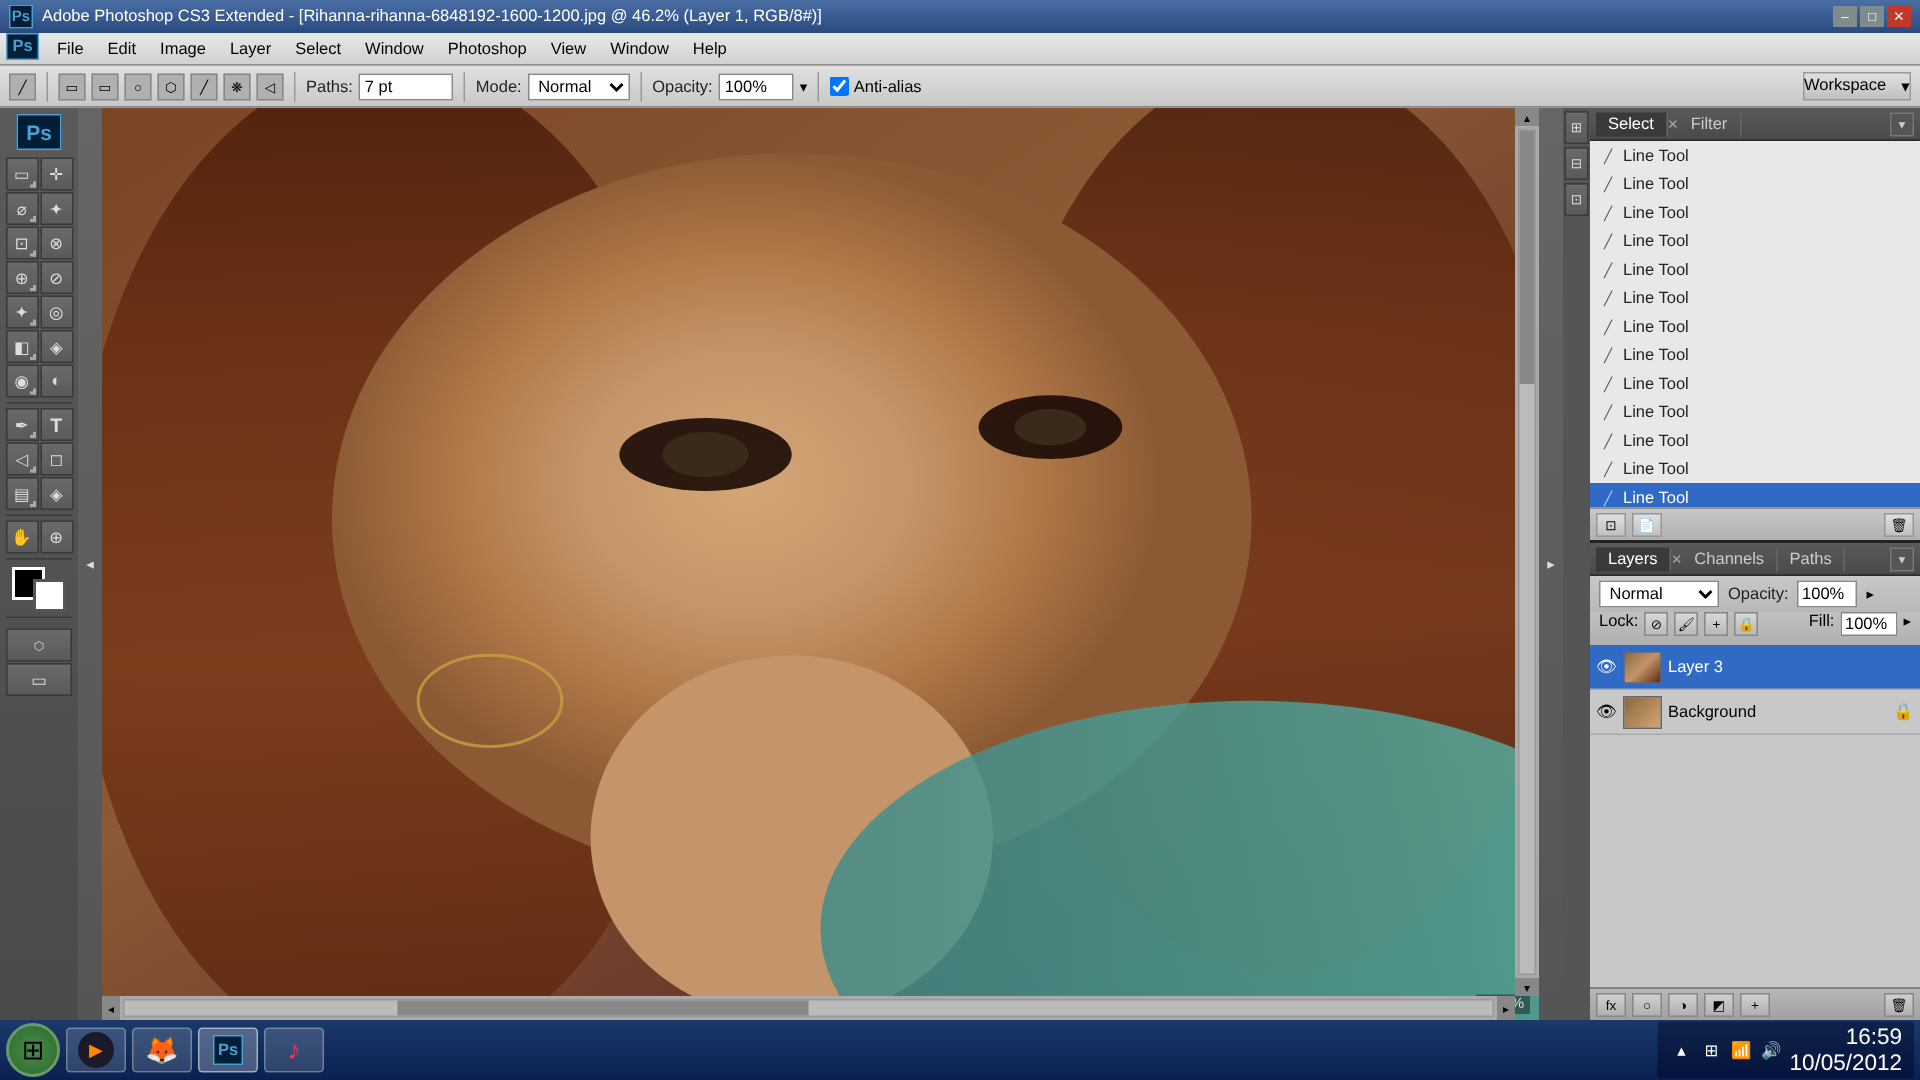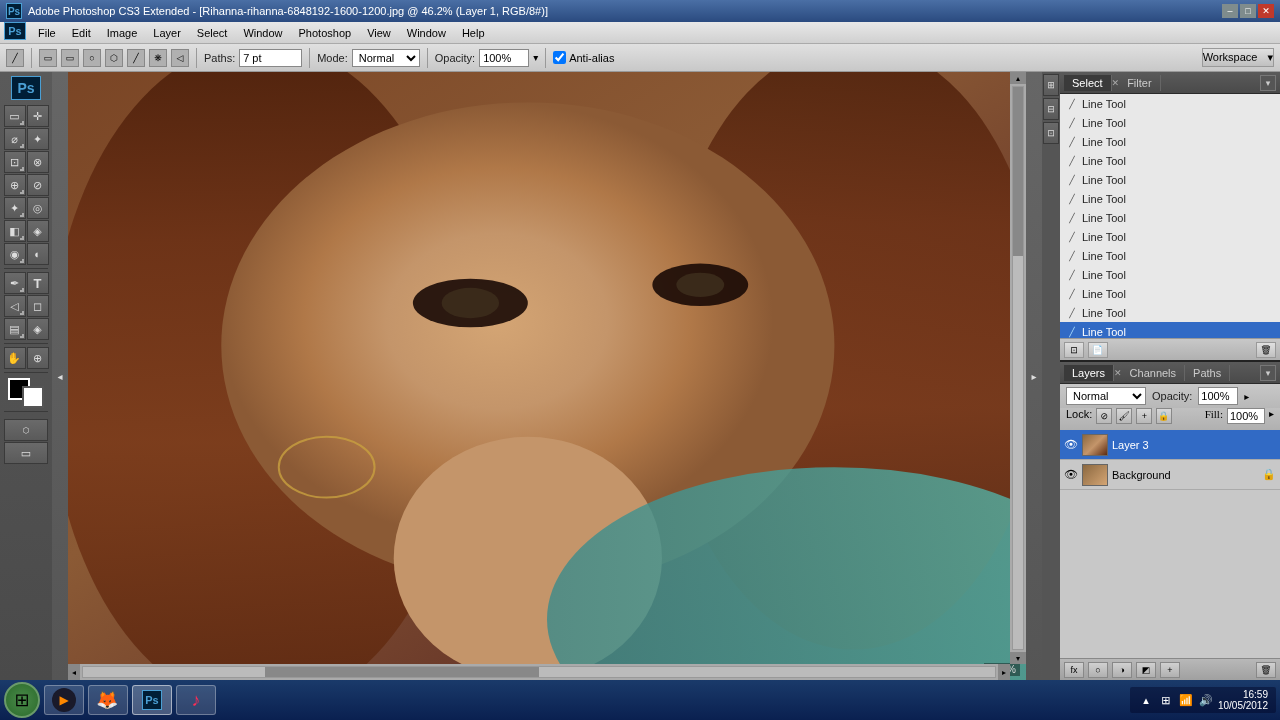--- a/index.html
+++ b/index.html
@@ -417,21 +417,20 @@
       border: 1px solid #888;
       display: flex;
       align-items: center;
       justify-content: center;
       font-size: 9px;
       cursor: pointer;
     }
     .fill-label {
       margin-left: auto;
       font-size: 11px;
-      font-family: Liberation Serif, serif;
     }
     .fill-input {
       width: 38px;
       height: 16px;
       font-size: 11px;
       border: 1px solid #888;
       background: white;
       padding: 0 2px;
     }
     .layers-list {
@@ -585,21 +584,21 @@
       height: 16px;
       display: flex;
       align-items: center;
       justify-content: center;
       font-size: 11px;
       color: white;
       cursor: pointer;
     }
     .clock {
       color: white;
-      font-size: 10px;
+      font-size: 15px;
       text-align: right;
     }
 
     
     .history-list::-webkit-scrollbar { width: 12px; }
     .history-list::-webkit-scrollbar-track { background: #ccc; }
     .history-list::-webkit-scrollbar-thumb { background: #999; border: 1px solid #888; }
 
     .canvas-wrapper {
       display: flex;

